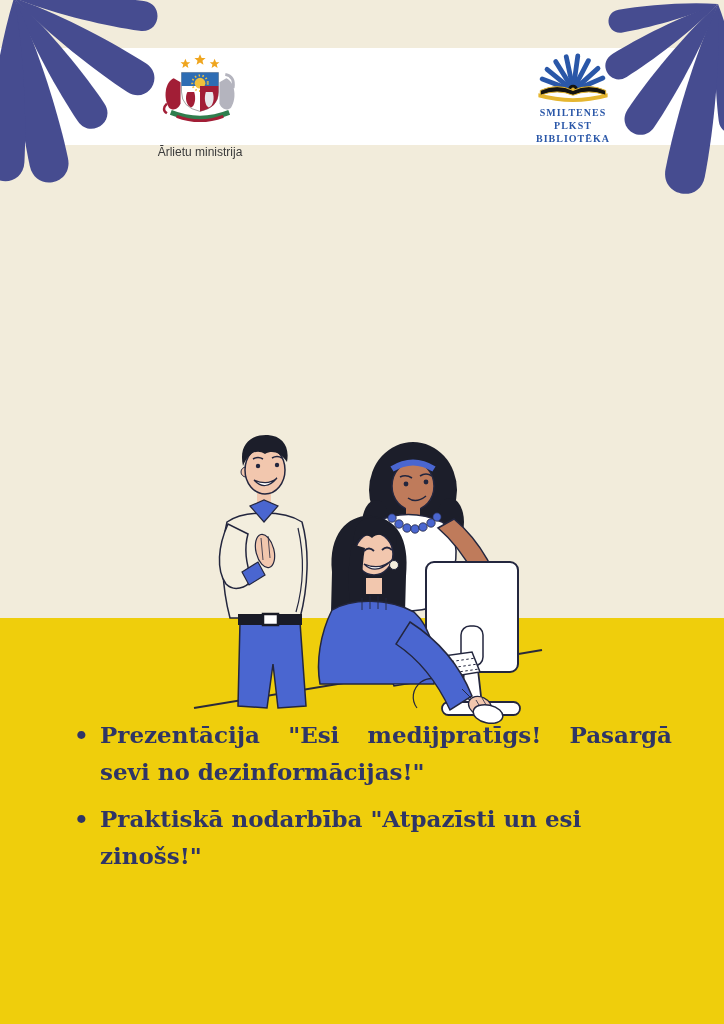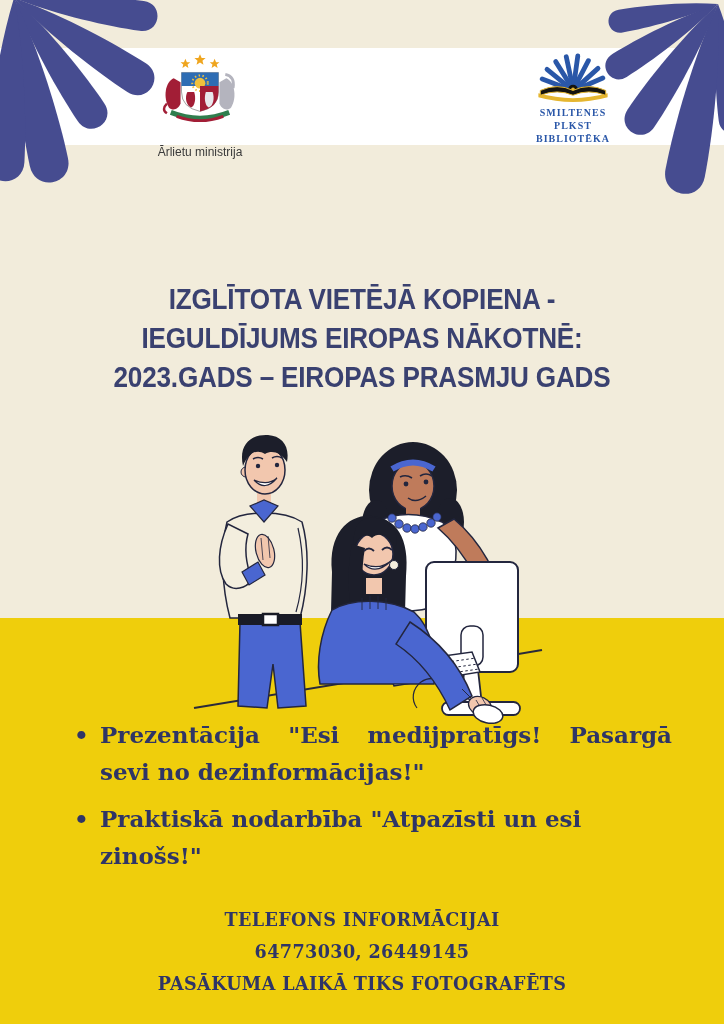--- a/index.html
+++ b/index.html
@@ -116,25 +116,20 @@
       <circle cx="0" cy="1" r="2" fill="#E5B630"></circle>
       <path d="M-36,5 Q0,15 36,5 L36,9 Q0,19 -36,9 Z" fill="#E5B630"></path>
       <path d="M-34,2 Q-16,-6 0,2 Q16,-6 34,2 L34,7 Q16,0 0,7 Q-16,0 -34,7 Z" fill="#14130F" stroke="#E5B630" stroke-width="1"></path>
     </svg>
     <div class="cap-line">SMILTENES</div>
     <div class="cap-line">PLKST</div>
     <div class="cap-line">BIBLIOTĒKA</div>
   </div>
 
 
-  <div class="title">
-    <div>IZGLĪTOTA VIETĒJĀ KOPIENA -</div>
-    <div>IEGULDĪJUMS EIROPAS NĀKOTNĒ:</div>
-    <div>2023.GADS – EIROPAS PRASMJU GADS</div>
-  </div>
 
   <svg class="illu" width="368" height="312" viewBox="0 0 368 312">
 
     <path d="M14,296 L362,238" stroke="#2A2A3A" stroke-width="2" fill="none"></path>
 
     <g>
       <path d="M60,210 L120,210 L126,294 L98,296 L93,252 L87,296 L58,294 Z" fill="#4A66D0" stroke="#23263E" stroke-width="1.5"></path>
       <path d="M47,110 C40,138 42,176 50,206 L120,206 C128,176 130,138 122,110 C104,98 64,98 47,110 Z" fill="#F3EEDE" stroke="#23263E" stroke-width="1.5"></path>
       <path d="M118,116 C124,142 124,172 116,200" stroke="#23263E" stroke-width="1.2" fill="none"></path>
       <path d="M58,202 L122,202 L122,213 L58,213 Z" fill="#191B26"></path>
@@ -220,19 +215,14 @@
       </span>
     </div>
     <div class="item">
       <span class="marker">•</span>
       <span class="lines">
         <span style="display:block">Praktiskā nodarbība "Atpazīsti un esi zinošs!"</span>
       </span>
     </div>
   </div>
 
-  <div class="footer">
-    <div>TELEFONS INFORMĀCIJAI</div>
-    <div>64773030, 26449145</div>
-    <div>PASĀKUMA LAIKĀ TIKS FOTOGRAFĒTS</div>
-  </div>
 
 </div>
 
 </body></html>

